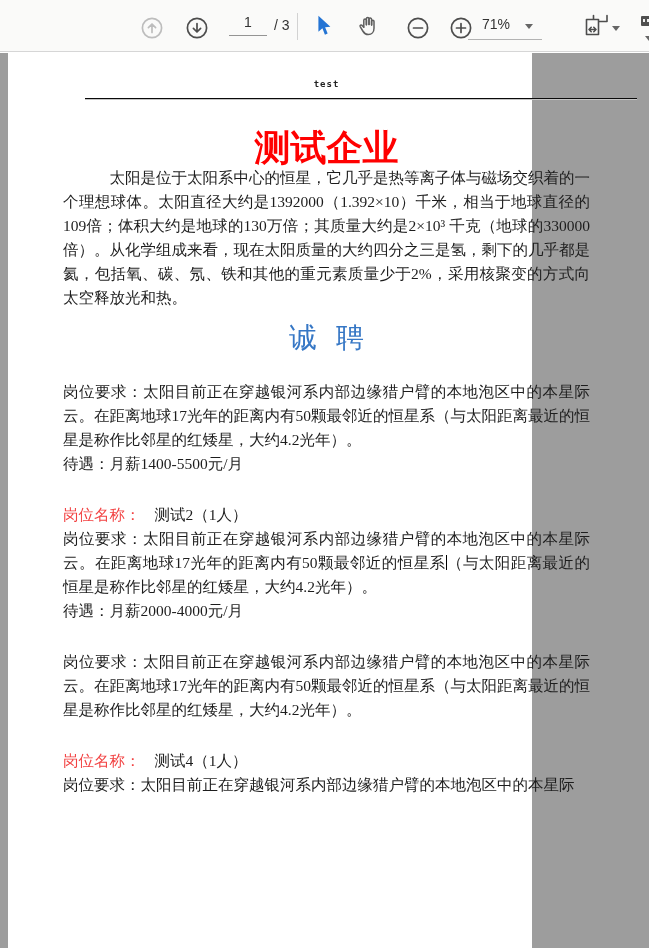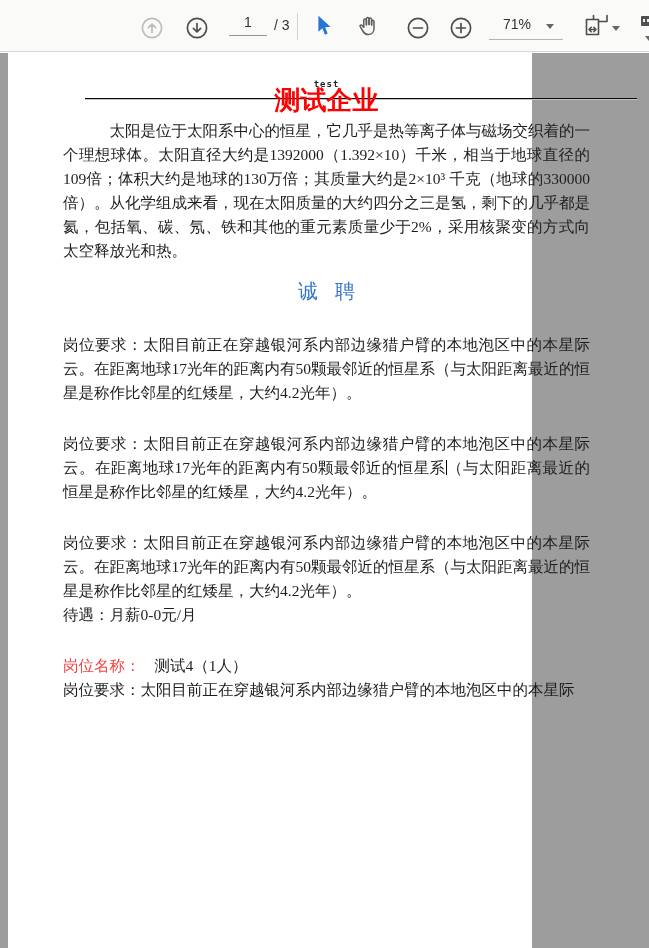--- a/index.html
+++ b/index.html
@@ -18,21 +18,21 @@
   .page-input { position: absolute; left: 229px; top: 14px; width: 38px; text-align: center;
                 font: 14px "Liberation Sans", sans-serif; color: #333;
                 border-bottom: 1px solid #949494; padding-bottom: 5px; }
   .page-total { position: absolute; left: 274px; top: 17px;
                 font: 14px "Liberation Sans", sans-serif; color: #333; }
   .sep { position: absolute; left: 297px; top: 13px; width: 1px; height: 27px; background: #d2d2d2; }
   #btn-select { left: 317px; top: 15px; color: var(--tool-active-blue); }
   #btn-hand { left: 356px; top: 14px; color: #5f5f5f; }
   #btn-zoomout { left: 405px; top: 15px; }
   #btn-zoomin { left: 448px; top: 15px; }
-  .zoom-box { position: absolute; left: 489px; top: 12px; width: 74px; height: 28px;
+  .zoom-box { position: absolute; left: 468px; top: 12px; width: 74px; height: 28px;
               border-bottom: 1px solid #b3b3b3; cursor: pointer;
               font: 14px "Liberation Sans", sans-serif; color: #333; }
   .zoom-box .val { position: absolute; left: 14px; top: 4px; }
   .caret-down { width: 0; height: 0; border-left: 4px solid transparent;
                 border-right: 4px solid transparent; border-top: 5px solid #666; }
   .zoom-box .caret-down { position: absolute; right: 9px; top: 12px; }
   #btn-fit { left: 583px; top: 13px; display: flex; align-items: flex-start; }
   #btn-fit .caret-down { margin: 13px 0 0 3px; }
   .cut-icon { position: absolute; left: 641px; top: 16px; width: 12px; height: 10px;
               background: #4f4f4f; border-radius: 1px; cursor: pointer; }
@@ -44,24 +44,24 @@
   .doc-area { position: absolute; top: 53px; left: 0; width: 649px; bottom: 0; background: #9d9d9d; }
   .page { position: absolute; left: 8px; top: 0; width: 524px; height: 100%; background: #ffffff; }
 
   .running-header { position: absolute; top: 26px; left: 55px; width: 527px; text-align: center;
                     font: bold 9px "DejaVu Sans Mono", monospace; letter-spacing: 1px; color: #222; }
   .header-rule { position: absolute; left: 77px; top: 45px; width: 552px; height: 2px;
                  background: #0a0a0a; border-bottom: 1px solid #c4c4c4; }
 
   .content { position: absolute; left: 55px; top: 0; width: 527px;
              color: #1d1d1d; font-size: 15.5px; line-height: 24px; }
-  .title { margin-top: 30px; text-align: center; font-size: 26px; line-height: 36px;
+  .title { margin-top: 77px; text-align: center; font-size: 36px; line-height: 36px;
            font-weight: bold; color: var(--title-red); }
   .intro { text-indent: 3em; text-align: justify; }
-  .recruit { margin-top: 13px; text-align: center; font-size: 20px; line-height: 30px;
+  .recruit { margin-top: 13px; text-align: center; font-size: 28px; line-height: 30px;
              font-weight: 500; color: var(--heading-blue); letter-spacing: 6px; text-indent: 6px; }
   .job { margin-top: 27px; }
   .job p { text-align: justify; }
   .job-label { color: var(--label-red); }
   .job-title-text { margin-left: 14px; }
   .text-caret { display: inline-block; width: 1px; height: 15px; background: #000;
                 vertical-align: -2px; }
 </style>
 </head>
 <body>
@@ -151,29 +151,31 @@
 
       <div class="content">
         <h1 class="title">测试企业</h1>
 
         <p class="intro">太阳是位于太阳系中心的恒星，它几乎是热等离子体与磁场交织着的一个理想球体。太阳直径大约是1392000（1.392×10）千米，相当于地球直径的109倍；体积大约是地球的130万倍；其质量大约是2×10³ 千克（地球的330000倍）。从化学组成来看，现在太阳质量的大约四分之三是氢，剩下的几乎都是氦，包括氧、碳、氖、铁和其他的重元素质量少于2%，采用核聚变的方式向太空释放光和热。</p>
 
         <h2 class="recruit">诚 聘</h2>
 
         <div class="job">
           <p class="job-req"><span>岗位要求：太阳目前正在穿越银河系内部边缘猎户臂的本地泡区中的本星际云。在距离地球17光年的距离内有50颗最邻近的恒星系（与太阳距离最近的恒星是称作比邻星的红矮星，大约4.2光年）。</span><span></span></p>
+          <p class="job-salary">待遇：月薪1400-5500元/月</p>
         </div>
 
         <div class="job">
+          <p class="job-line"><span class="job-label">岗位名称：</span><span class="job-title-text">测试2（1人）</span></p>
           <p class="job-req"><span>岗位要求：太阳目前正在穿越银河系内部边缘猎户臂的本地泡区中的本星际云。在距离地球17光年的距离内有50颗最邻近的恒星系</span><span class="text-caret"></span><span>（与太阳距离最近的恒星是称作比邻星的红矮星，大约4.2光年）。</span></p>
+          <p class="job-salary">待遇：月薪2000-4000元/月</p>
         </div>
 
         <div class="job">
           <p class="job-req"><span>岗位要求：太阳目前正在穿越银河系内部边缘猎户臂的本地泡区中的本星际云。在距离地球17光年的距离内有50颗最邻近的恒星系（与太阳距离最近的恒星是称作比邻星的红矮星，大约4.2光年）。</span><span></span></p>
-          <p class="job-salary">待遇：月薪0-0元/月</p>
         </div>
 
         <div class="job">
           <p class="job-line"><span class="job-label">岗位名称：</span><span class="job-title-text">测试4（1人）</span></p>
           <p class="job-req"><span>岗位要求：太阳目前正在穿越银河系内部边缘猎户臂的本地泡区中的本星际</span><span></span></p>
         </div>
       </div>
     </div>
   </div>
 </div>

